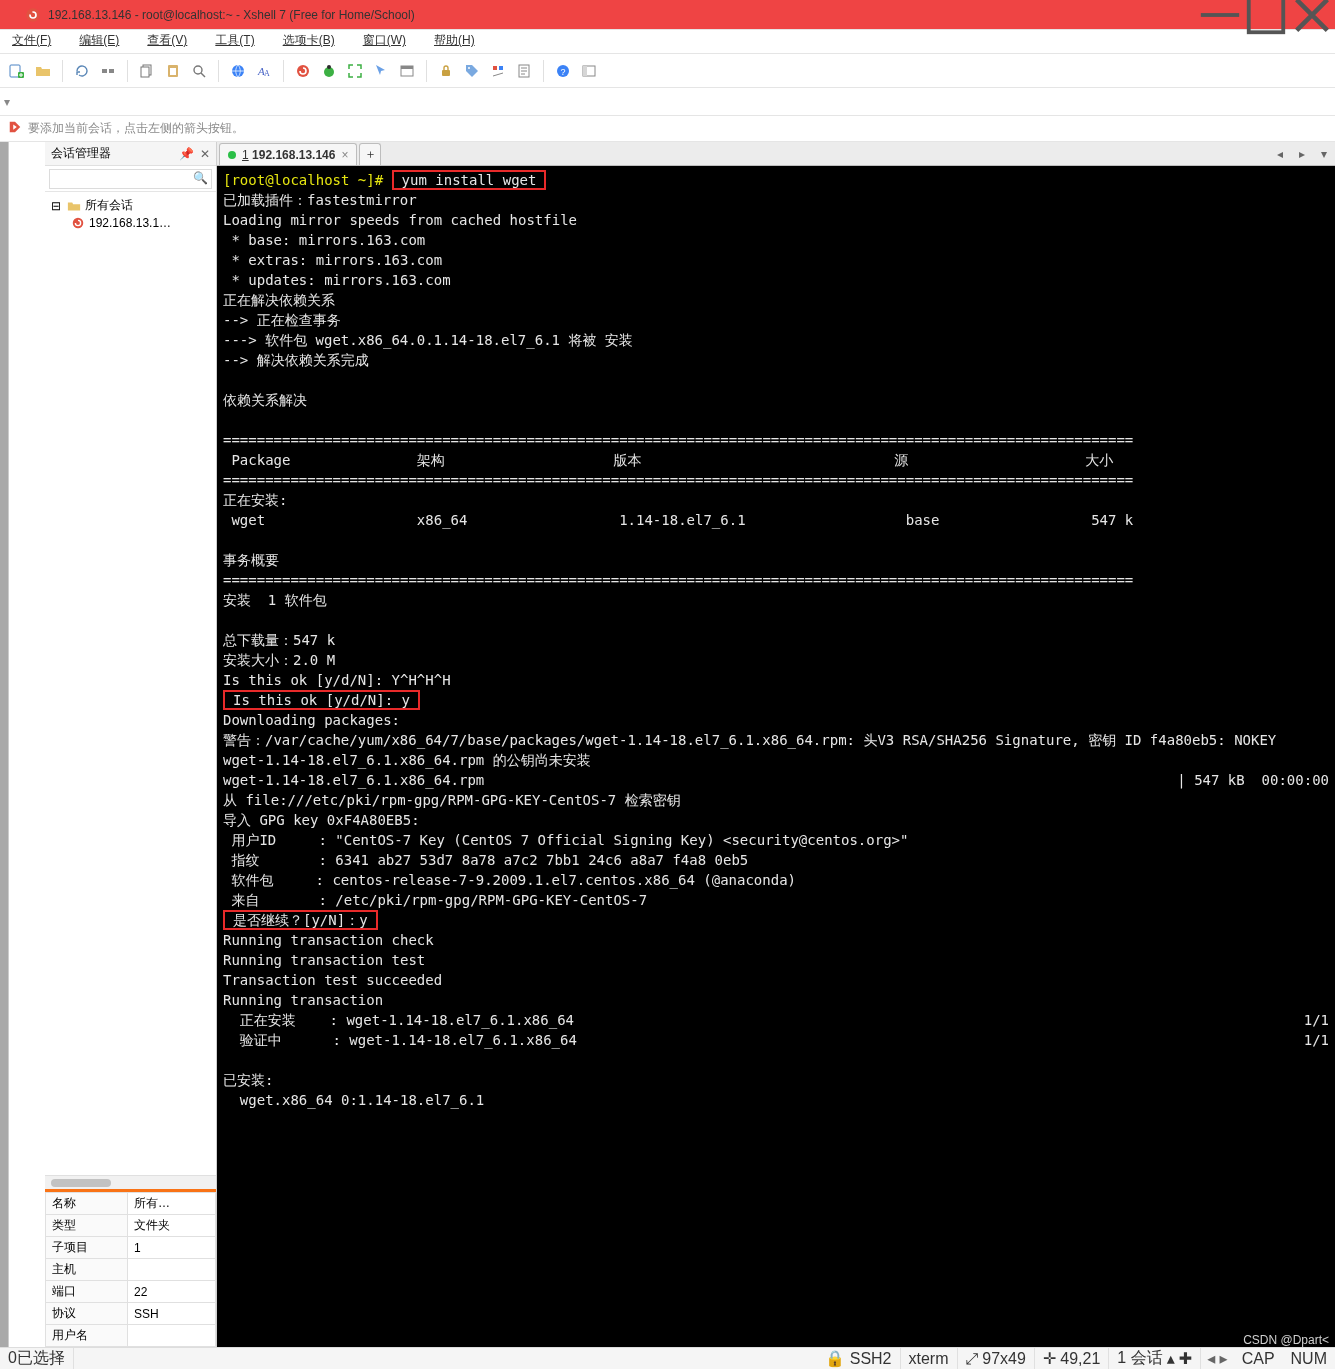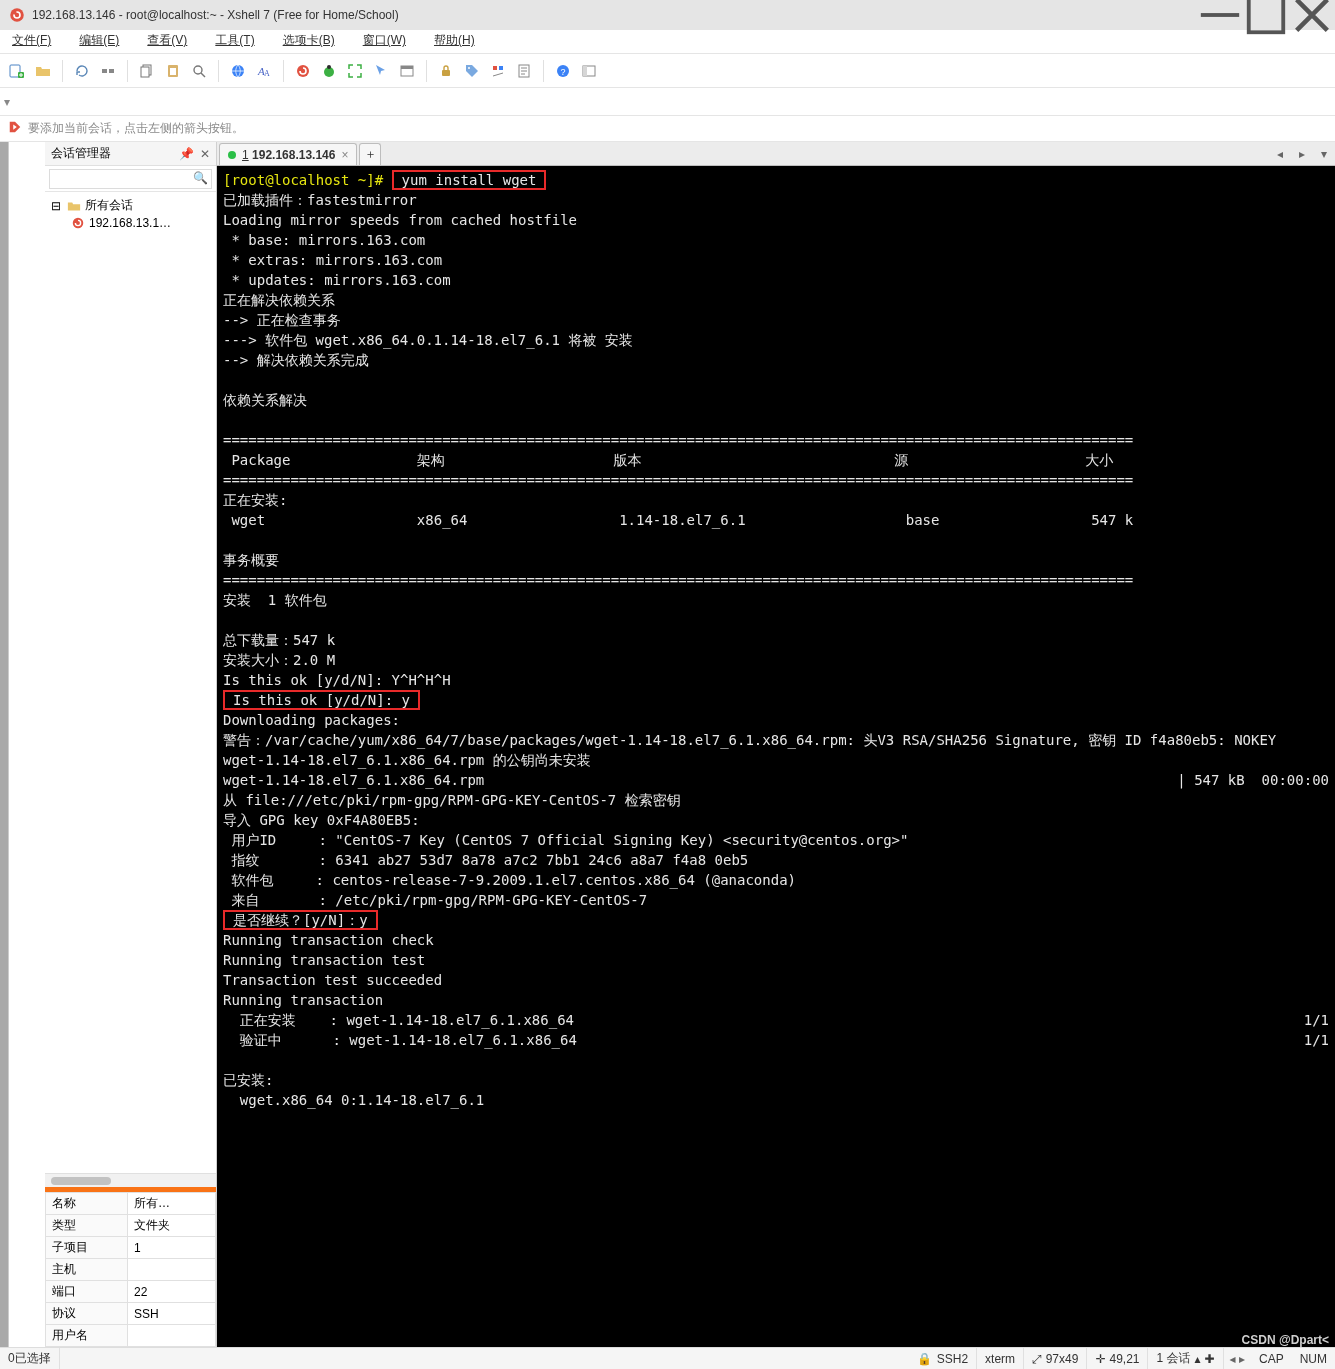--- a/index.html
+++ b/index.html
@@ -12,22 +12,22 @@
     height: 1369px;
     overflow: hidden;
     display: flex;
     flex-direction: column;
   }
   
   .titlebar {
     height: 30px;
     display: flex;
     align-items: center;
-    padding: 0 0 0 8px;
-    background: #e5e5e5;
+    padding: 0 0 0 24px;
+    background: #ef4444;
     color: #222;
     border-bottom: 1px solid #e5e5e5;
   }
   .titlebar .logo {
     width: 18px; height: 18px; margin-right: 6px;
     display: inline-flex; align-items: center; justify-content: center;
   }
   .titlebar .title { flex: 1; color: #333; }
   .winbtn { width: 46px; height: 30px; display: flex; align-items: center; justify-content: center; color: #555; }
   
@@ -95,21 +95,21 @@
   .panel-search { height: 26px; display: flex; align-items: center; padding: 2px 4px; border-bottom: 1px solid #e5e5e5; }
   .panel-search input { width: 100%; border: 1px solid #dcdcdc; height: 20px; padding: 1px 20px 1px 4px; color: #555; }
   .tree { flex: 1; overflow: hidden; padding: 4px 4px; }
   .tree-row { display: flex; align-items: center; gap: 4px; padding: 1px 0; }
   .tree-row.indent { padding-left: 22px; }
   .tree-icon { width: 14px; height: 14px; display: inline-flex; align-items: center; justify-content: center; }
   .tree-label { white-space: nowrap; }
   .scroll-thin { height: 14px; background: #f1f1f1; border-top: 1px solid #e0e0e0; position: relative; }
   .scroll-thin::before { content: ""; position: absolute; left: 6px; top: 3px; height: 8px; width: 60px; background: #c2c2c2; border-radius: 4px; }
 
-  .props { border-top: 5px solid #f97316; }
+  .props { border-top: 3px solid #f97316; }
   .props table { width: 100%; border-collapse: collapse; }
   .props td { border: 1px solid #e0e0e0; padding: 2px 6px; height: 22px; }
   .props td.k { width: 82px; background: #fafafa; }
 
   
   .main {
     flex: 1;
     display: flex;
     flex-direction: column;
     min-width: 0;
@@ -128,26 +128,26 @@
   .tabbtn { width: 18px; height: 18px; display: flex; align-items: center; justify-content: center; color: #666; margin: 0 2px 2px 0; }
   .terminal {
     flex: 1; background: #000; color: #e6e6e6; font-family: "DejaVu Sans Mono","Consolas",monospace; font-size: 14px; line-height: 20px; padding: 4px 6px 12px 6px; overflow: hidden; white-space: pre; 
   }
   .terminal .yellow { color: #e5e510; }
   .terminal .box { border: 2px solid #e82a2a; padding: 0 8px; }
   .terminal .rule { color: #e6e6e6; }
   .terminal .right { float: right; }
   
   .statusbar {
-    height: 22px; display: flex; align-items: center; background: #f5f5f5; border-top: 1px solid #ddd; color: #333; font-size: 12px;
+    height: 22px; display: flex; align-items: center; background: #f5f5f5; border-top: 1px solid #ddd; color: #333; font-size: 16px;
   }
   .statusbar .seg { padding: 0 8px; border-right: 1px solid #e0e0e0; display: flex; align-items: center; gap: 4px; height: 100%; }
   .statusbar .spacer { flex: 1; }
   .statusbar .arrows { color: #666; padding: 0 6px; }
-  .watermark { position: fixed; right: 6px; bottom: 22px; color: #cfcfcf; font-size: 12px; pointer-events: none; font-weight: bold; }
+  .watermark { position: fixed; right: 6px; bottom: 22px; color: #cfcfcf; font-size: 12px; pointer-events: none; }
 </style>
 </head>
 <body>
 
 <div class="titlebar">
   <span class="logo">
     <svg viewBox="0 0 24 24">
         <circle cx="12" cy="12" r="9" fill="#e15241"></circle>
         <path d="M8 12a4 4 0 1 0 4-4" fill="none" stroke="#fff" stroke-width="2.2" stroke-linecap="round"></path>
       </svg>

